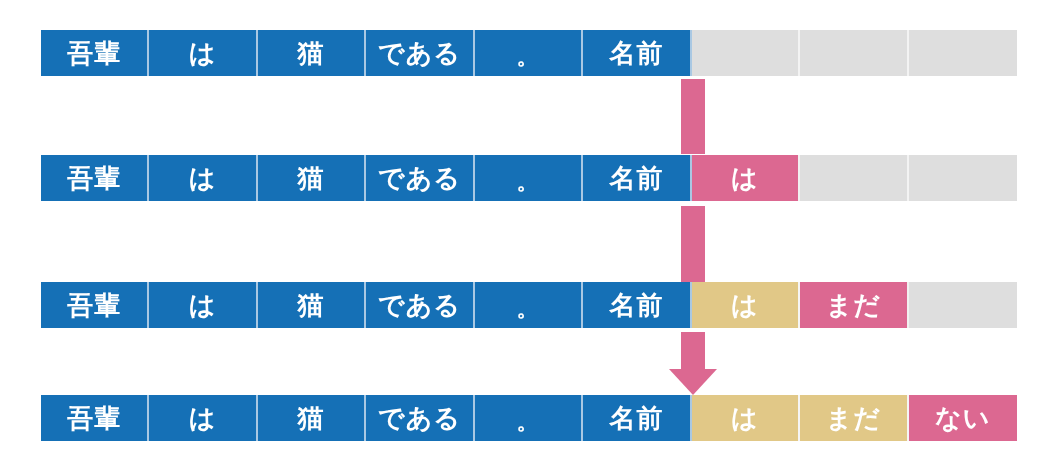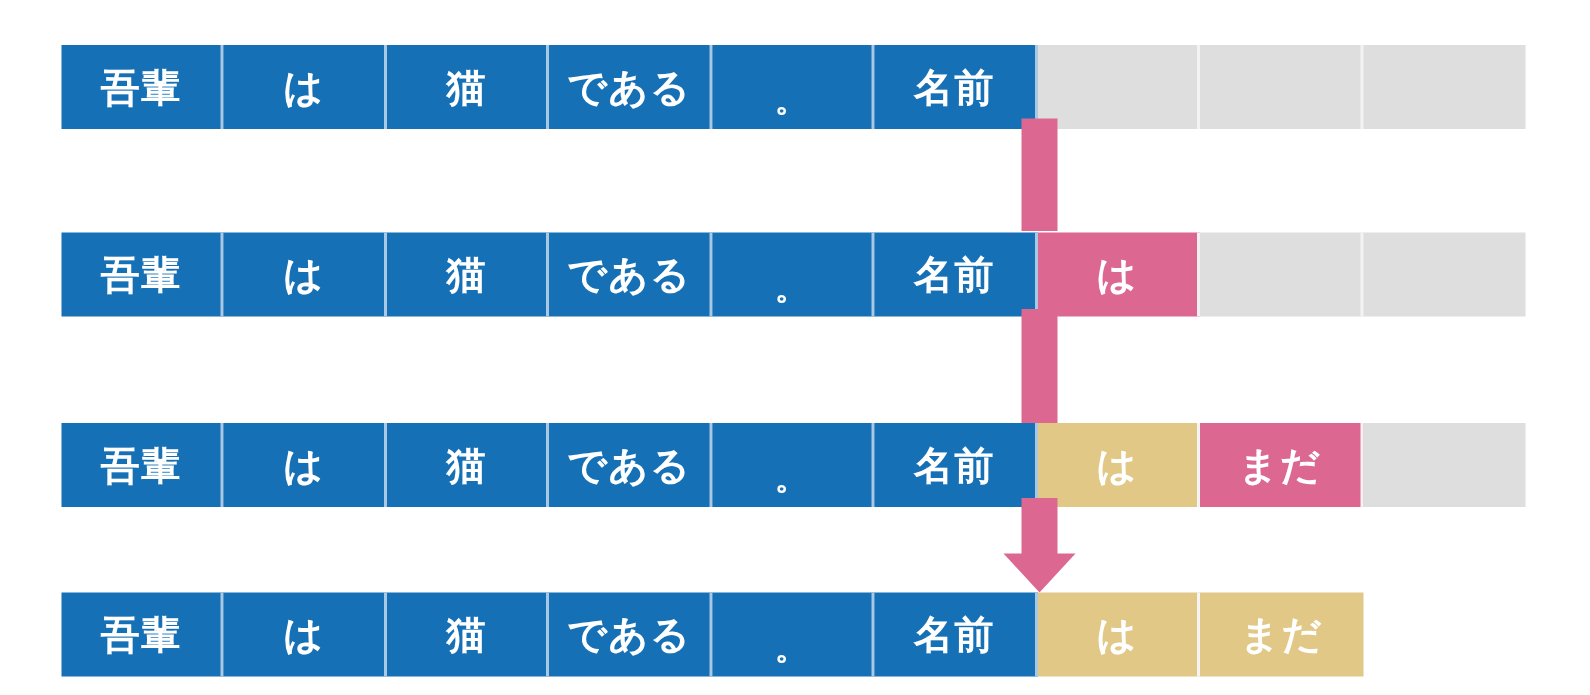--- a/index.html
+++ b/index.html
@@ -1,19 +1,19 @@
 <!DOCTYPE html>
 <html><head>
 <meta charset="utf-8">
 <style>
   html, body { margin: 0; padding: 0; background: #ffffff; }
   body { width: 1060px; height: 463px; position: relative; overflow: hidden;
          font-family: "DejaVu Sans", "Liberation Sans", sans-serif; }
   .row { position: absolute; left: 41px; width: 976px; height: 46px; display: flex; }
-  .cell { flex: 0 0 auto; width: 108.44px; height: 56px; box-sizing: border-box;
+  .cell { flex: 0 0 auto; width: 108.44px; height: 46px; box-sizing: border-box;
           border-right: 2px solid #eaf1f8; display: flex; align-items: center; justify-content: center;
           color: #ffffff; font-weight: bold; font-size: 26px; letter-spacing: 1px; }
   .cell:last-child { border-right: none; }
   .cell.blue { background: #1570b6; border-right-color: #a9c8e3; }
   .cell.pink { background: #dc6891; border-right-color: #f1f1f1; }
   .cell.gold { background: #e1c887; border-right-color: #f5f5f5; }
   .cell.gray { background: #dedede; border-right-color: #f3f3f3; }
   .cell.period { align-items: flex-end; padding-bottom: 4px; font-size: 22px; }
   .connector { position: absolute; background: #dc6891; }
   .arrow-head { position: absolute; width: 0; height: 0;
@@ -68,13 +68,14 @@
 
 <div class="row" style="top:395px;">
   <div class="cell blue">吾輩</div>
   <div class="cell blue">は</div>
   <div class="cell blue">猫</div>
   <div class="cell blue">である</div>
   <div class="cell blue period">。</div>
   <div class="cell blue">名前</div>
   <div class="cell gold">は</div>
   <div class="cell gold">まだ</div>
+  <div class="cell pink">ない</div>
 </div>
 
 </body></html>

